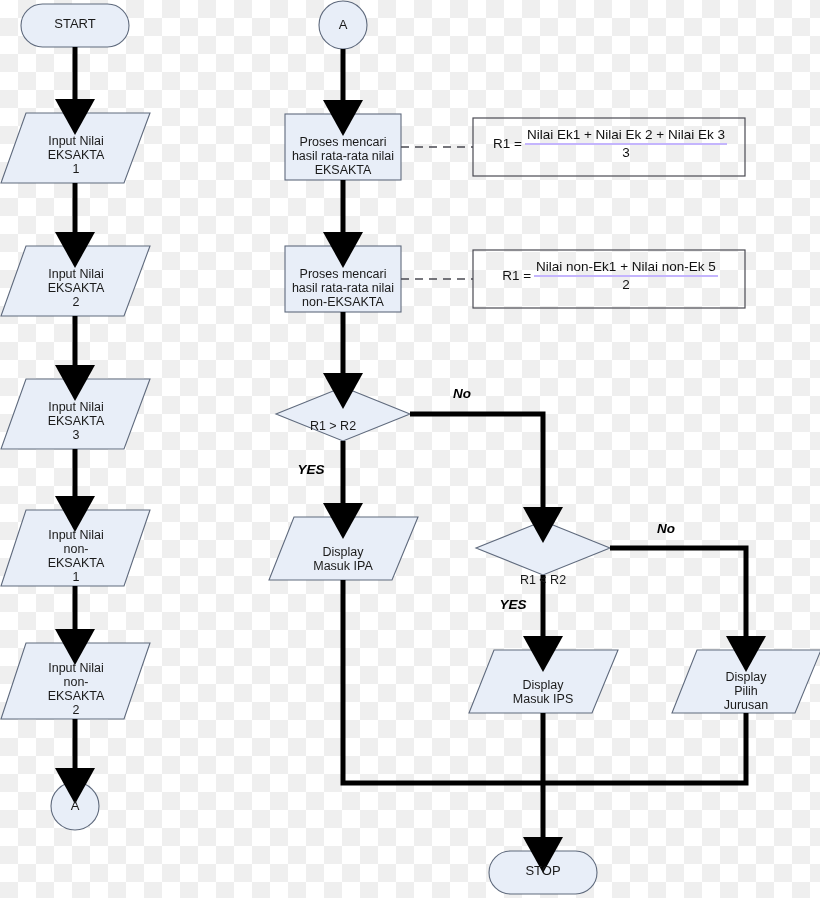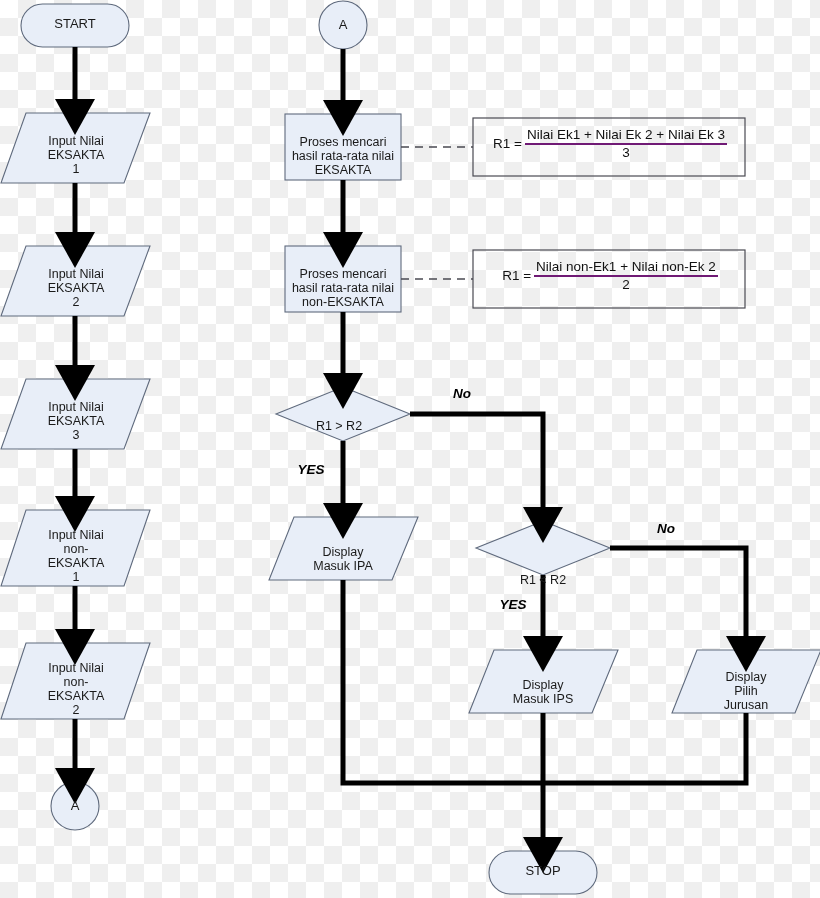--- a/index.html
+++ b/index.html
@@ -30,21 +30,21 @@
   .term-txt{font-size:13px;}
   .formula{
     position:absolute;
     font-weight:normal;
     font-size:13.5px;
     color:#111;
     text-align:center;
     line-height:1.05;
   }
   .frac{display:inline-block;text-align:center;vertical-align:middle;}
-  .frac .num{display:block;border-bottom:2px solid #701a75;padding:0 2px 1px 2px;}
+  .frac .num{display:block;border-bottom:2px solid #c4b5fd;padding:0 2px 1px 2px;}
   .frac .den{display:block;padding-top:1px;}
   .eq{display:inline-block;vertical-align:middle;padding-right:3px;}
 </style>
 </head>
 <body>
 
 <div id="stage">
 
   <svg id="flow" viewBox="0 0 820 898">
     <defs>
@@ -127,37 +127,37 @@
 2</div>
   <div class="lbl conn-txt" style="left:51px;top:799px;width:48px;">A</div>
 
   <div class="lbl conn-txt" style="left:319px;top:18px;width:48px;">A</div>
   <div class="lbl node-txt" style="left:283px;top:123px;width:120px;">Proses mencari
 hasil rata-rata nilai
 EKSAKTA</div>
   <div class="lbl node-txt" style="left:283px;top:255px;width:120px;">Proses mencari
 hasil rata-rata nilai
 non-EKSAKTA</div>
-  <div class="lbl node-txt" style="left:292px;top:407px;width:94px;">R1 &gt; R2</div>
+  <div class="lbl node-txt" style="left:286px;top:407px;width:94px;">R1 &gt; R2</div>
   <div class="lbl node-txt" style="left:496px;top:561px;width:94px;">R1 &lt; R2</div>
   <div class="lbl node-txt" style="left:281px;top:533px;width:124px;">Display
 Masuk IPA</div>
   <div class="lbl node-txt" style="left:481px;top:666px;width:124px;">Display
 Masuk IPS</div>
   <div class="lbl node-txt" style="left:684px;top:658px;width:124px;">Display
 Pilih
 Jurusan</div>
   <div class="lbl term-txt" style="left:489px;top:864px;width:108px;">STOP</div>
 
   <div class="lbl branch-txt" style="left:440px;top:386px;width:44px;">No</div>
   <div class="lbl branch-txt" style="left:288px;top:462px;width:46px;">YES</div>
   <div class="lbl branch-txt" style="left:644px;top:521px;width:44px;">No</div>
   <div class="lbl branch-txt" style="left:490px;top:597px;width:46px;">YES</div>
 
   <div class="formula" style="left:481px;top:128px;width:258px;">
     <span class="eq">R1 =</span><span class="frac"><span class="num">Nilai Ek1 + Nilai Ek 2 + Nilai Ek 3</span><span class="den">3</span></span>
   </div>
 
   <div class="formula" style="left:481px;top:260px;width:258px;">
-    <span class="eq">R1 =</span><span class="frac"><span class="num">Nilai non-Ek1 + Nilai non-Ek 2</span><span class="den">2</span></span>
+    <span class="eq">R1 =</span><span class="frac"><span class="num">Nilai non-Ek1 + Nilai non-Ek 5</span><span class="den">2</span></span>
   </div>
 
 </div>
 
 </body></html>

